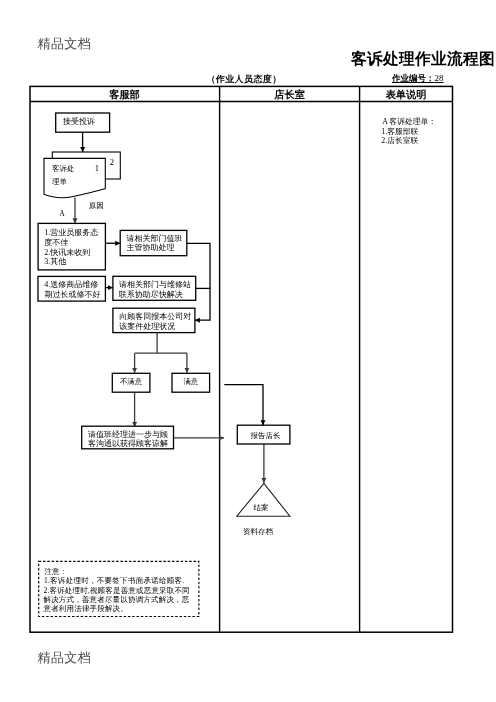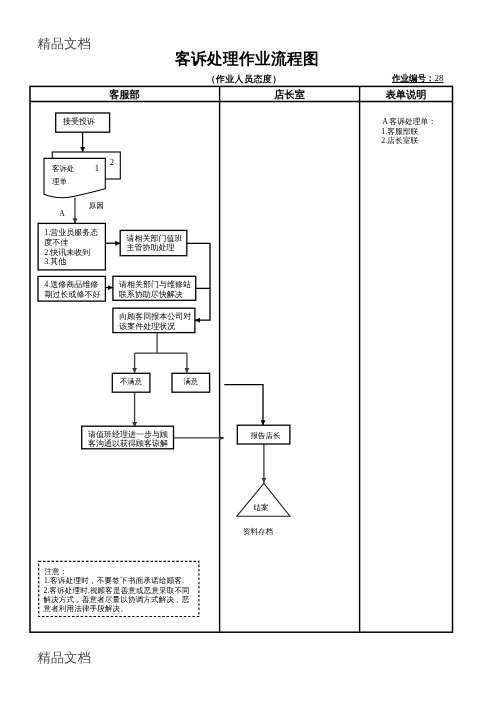--- a/index.html
+++ b/index.html
@@ -3,21 +3,21 @@
 <meta charset="utf-8">
 <style>
   html,body{margin:0;padding:0;background:#ffffff;}
   body{width:496px;height:702px;position:relative;overflow:hidden;
        font-family:"Liberation Serif", serif;color:#000;
        -webkit-font-smoothing:antialiased;}
   .page{position:absolute;left:0;top:0;width:496px;height:702px;}
   .wm{position:absolute;font-size:13px;color:#4a4a4a;letter-spacing:.4px;font-family:Liberation Mono, monospace;}
   #wm-top{left:37.5px;top:35.3px;}
   #wm-bot{left:37.5px;top:649.4px;}
-  #title{position:absolute;left:-1px;top:51px;width:496px;text-align:center;
+  #title{position:absolute;left:-1px;top:51px;width:496px;text-align:right;
          font-size:15.7px;font-weight:bold;letter-spacing:.3px;line-height:15px;}
   #subtitle{position:absolute;left:-4px;top:75px;width:496px;text-align:center;
             font-size:9px;font-weight:bold;line-height:9px;letter-spacing:.4px;}
   #docno{position:absolute;left:392px;top:74px;font-size:8.5px;font-weight:bold;
          line-height:9px;white-space:nowrap;text-decoration:underline;}
   #docno .num{font-family:"Liberation Serif",serif;font-weight:normal;font-size:9px;}
   #flow{position:absolute;left:0;top:0;}
 </style>
 </head>
 <body>

